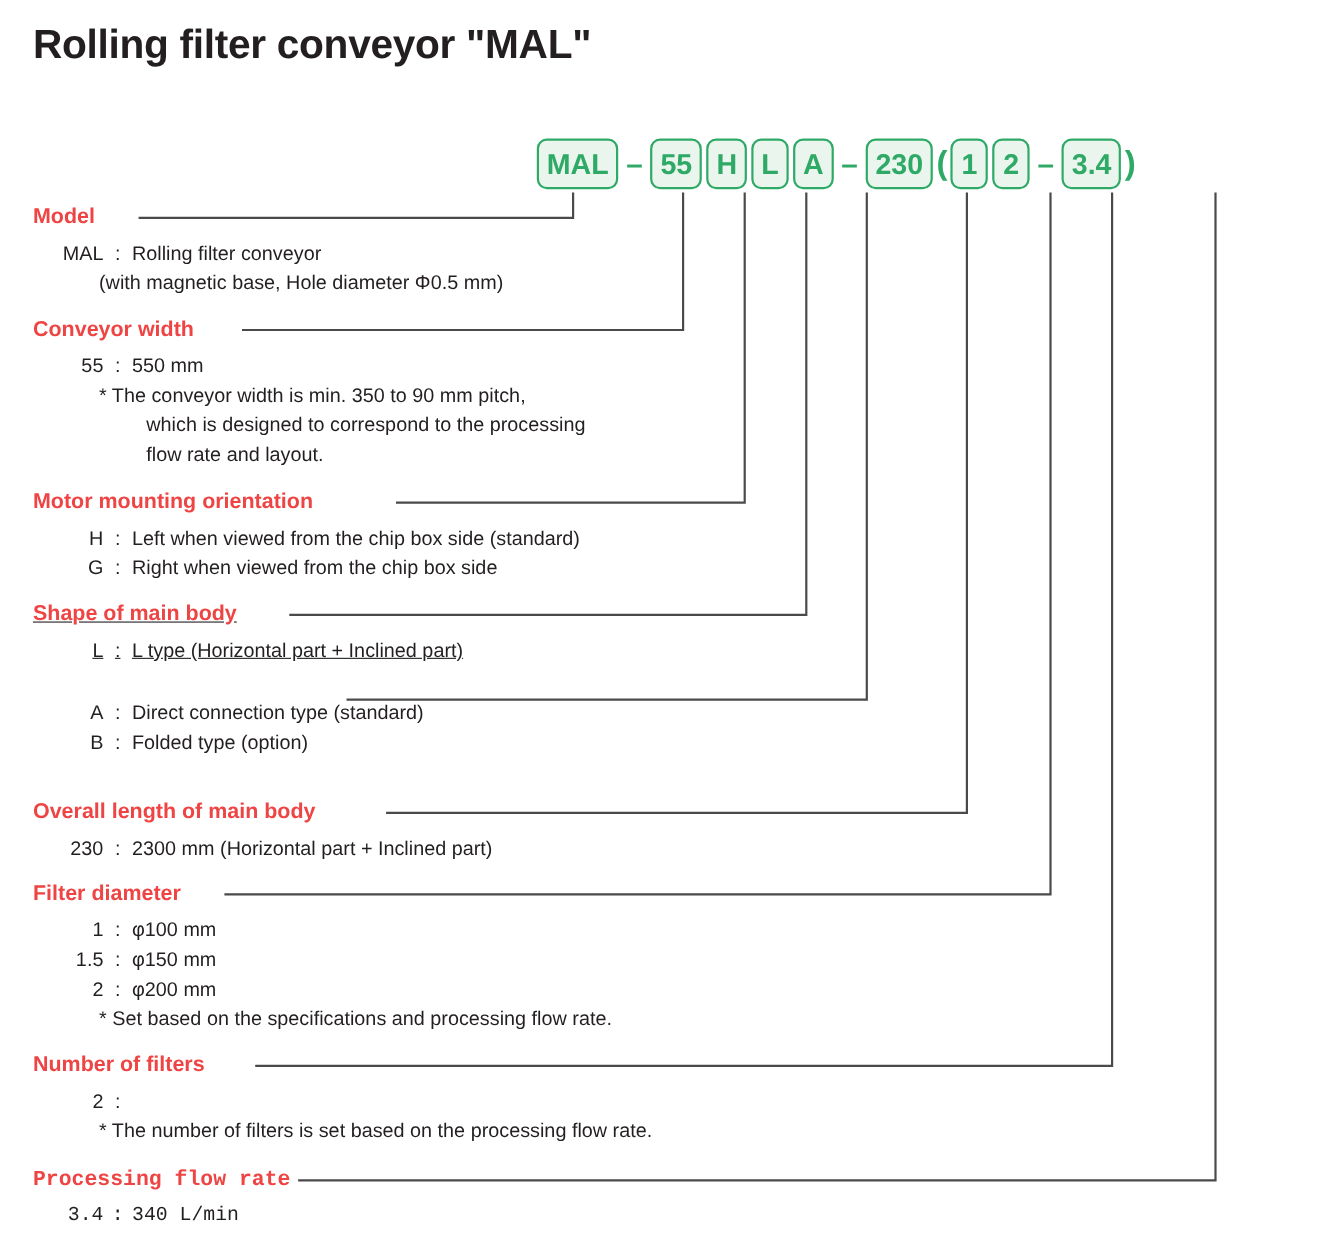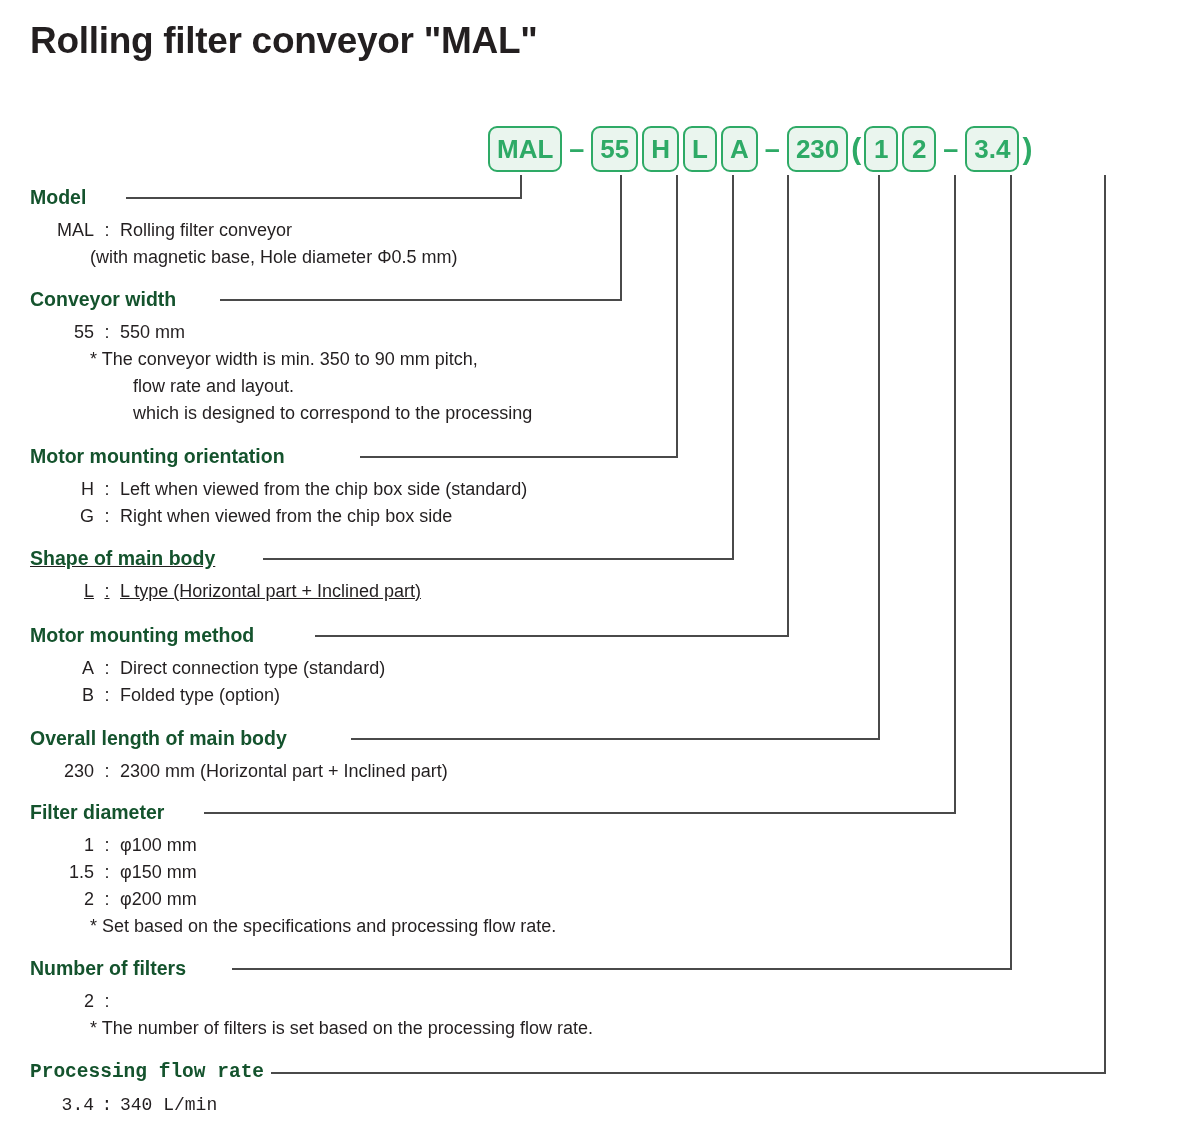--- a/index.html
+++ b/index.html
@@ -75,21 +75,21 @@
     left: 0; top: 0;
     width: 1200px;
     height: 1138px;
     pointer-events: none;
   }
 
   
   .section { position: absolute; left: 30px; }
   .sec-head {
     display: block;
-    color: #14532d;
+    color: #ef4444;
     font-weight: bold;
     font-size: 19.5px;
     white-space: nowrap;
     line-height: 1;
   }
   .rows { margin-top: 9px; }
   .row {
     display: flex;
     align-items: baseline;
     font-size: 18px;
@@ -170,22 +170,22 @@
       </div>
       <div class="section" style="top: 290px;">
         <span class="sec-head">Conveyor width</span>
         <div class="rows">
           <div class="row">
             <span class="key">55</span>
             <span class="colon">:</span>
             <span class="val">550 mm</span>
           </div>
           <div class="subline">* The conveyor width is min. 350 to 90 mm pitch,</div>
+          <div class="subline indent">which is designed to correspond to the processing</div>
           <div class="subline indent">flow rate and layout.</div>
-          <div class="subline indent">which is designed to correspond to the processing</div>
         </div>
       </div>
       <div class="section" style="top: 447px;">
         <span class="sec-head">Motor mounting orientation</span>
         <div class="rows">
           <div class="row">
             <span class="key">H</span>
             <span class="colon">:</span>
             <span class="val">Left when viewed from the chip box side (standard)</span>
           </div>
@@ -200,21 +200,20 @@
         <span class="sec-head">Shape of main body</span>
         <div class="rows">
           <div class="row">
             <span class="key">L</span>
             <span class="colon">:</span>
             <span class="val">L type (Horizontal part + Inclined part)</span>
           </div>
         </div>
       </div>
       <div class="section" style="top: 626px;">
-        <span class="sec-head">Motor mounting method</span>
         <div class="rows">
           <div class="row">
             <span class="key">A</span>
             <span class="colon">:</span>
             <span class="val">Direct connection type (standard)</span>
           </div>
           <div class="row">
             <span class="key">B</span>
             <span class="colon">:</span>
             <span class="val">Folded type (option)</span>

